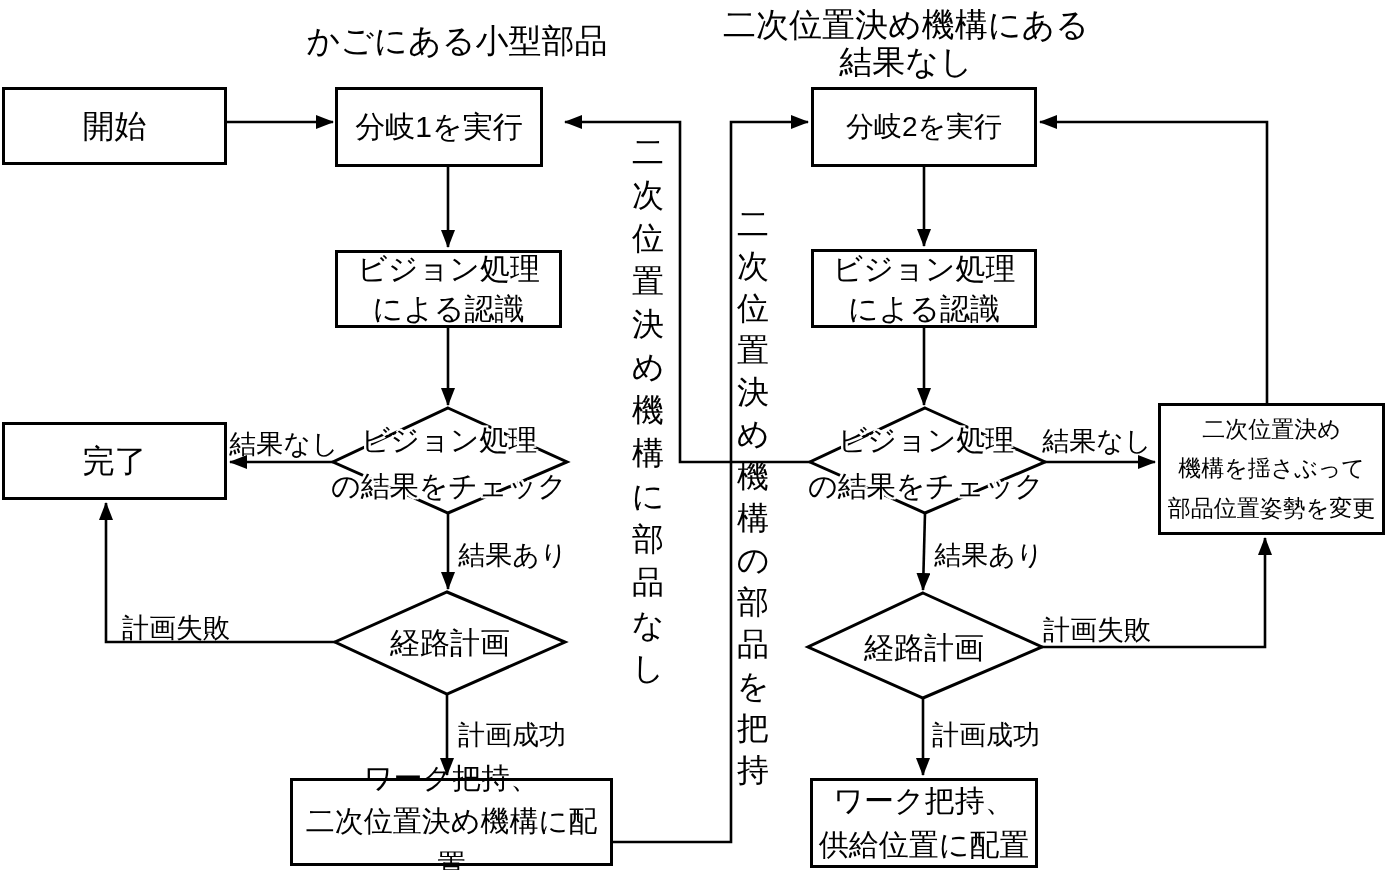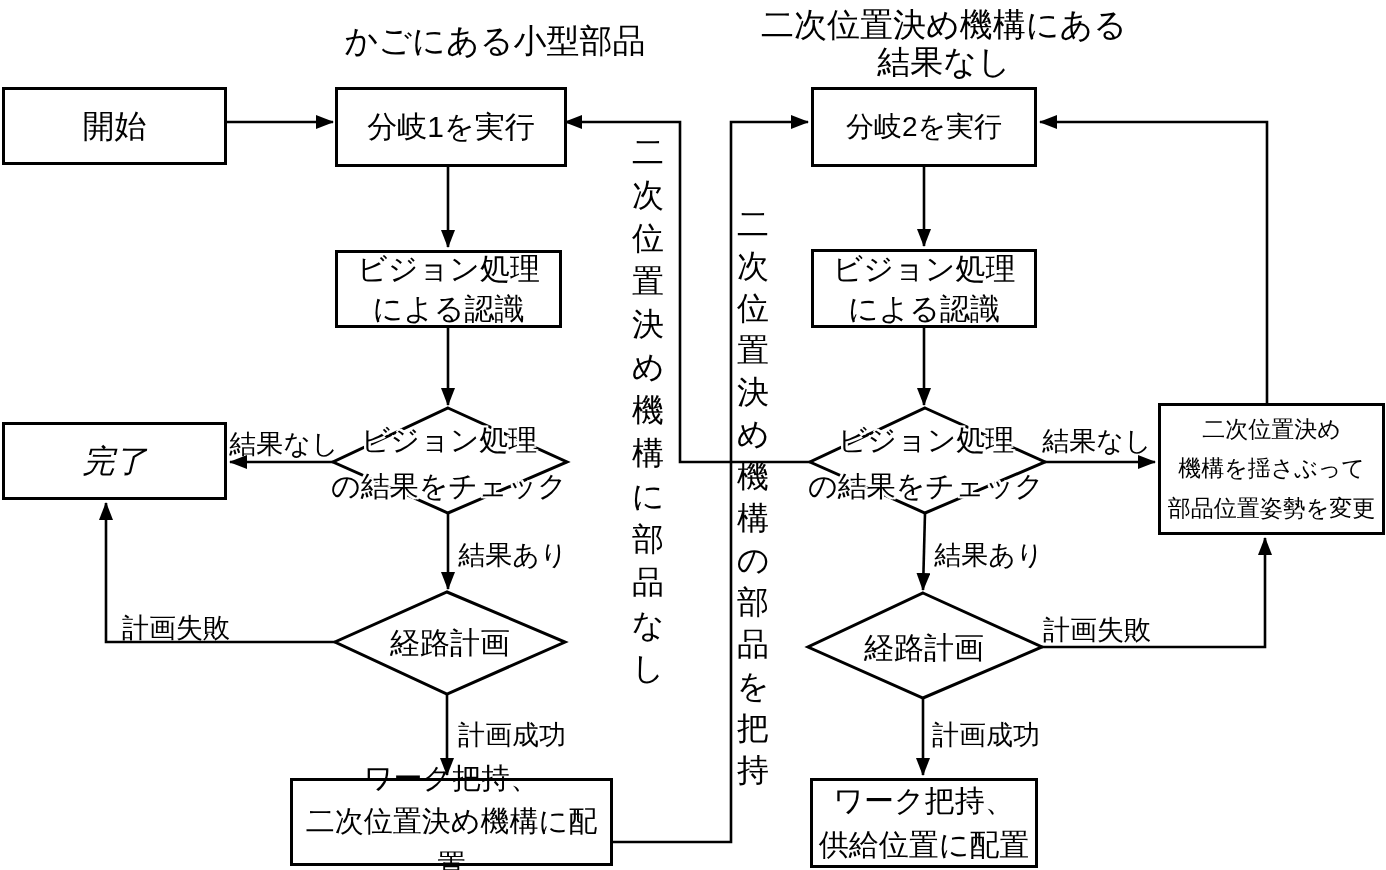--- a/index.html
+++ b/index.html
@@ -21,21 +21,21 @@
   }
   .elabel{
     position:absolute;transform:translate(-50%,-50%);font-size:27px;white-space:nowrap;font-family:Liberation Serif, serif;
   }
   .vtext{
     position:absolute;transform:translateX(-50%);font-size:32px;line-height:43px;
     white-space:pre;text-align:center;
   }
   .title{
     position:absolute;transform:translateX(-50%);font-size:33px;line-height:37px;
-    text-align:center;white-space:pre-line;margin-left:38px;
+    text-align:center;white-space:pre-line;
   }
 </style>
 </head>
 <body>
 
 <div id="canvas">
 
   <svg id="wires" viewBox="0 0 1386 870" xmlns="http://www.w3.org/2000/svg">
     <defs>
       <marker id="arr" viewBox="0 0 18 14" refX="17" refY="7" markerWidth="18" markerHeight="14" orient="auto-start-reverse" markerUnits="userSpaceOnUse">
@@ -68,24 +68,24 @@
       <polygon points="925,408 1045,462 925,513 810,462"></polygon>
       <polygon points="923,593 1042,647 923,698 808,647"></polygon>
     </g>
   </svg>
 
   <div class="title" style="left:457px;top:22px;">かごにある小型部品</div>
   <div class="title" style="left:906px;top:6px;">二次位置決め機構にある
 結果なし</div>
 
   <div class="node" style="left:2px;top:87px;width:225px;height:78px;font-size:32px;">開始</div>
-  <div class="node" style="left:335px;top:87px;width:232px;height:80px;font-size:30px;">分岐1を実行</div>
+  <div class="node" style="left:335px;top:87px;width:208px;height:80px;font-size:30px;">分岐1を実行</div>
   <div class="node" style="left:335px;top:250px;width:227px;height:78px;font-size:30px;">ビジョン処理
 による認識</div>
-  <div class="node" style="left:2px;top:422px;width:225px;height:78px;font-size:32px;font-style:italic;">完了</div>
+  <div class="node" style="left:2px;top:422px;width:225px;height:78px;font-size:32px;">完了</div>
   <div class="node" style="left:290px;top:778px;width:323px;height:88px;font-size:29px;line-height:1.5;">ワーク把持、
 二次位置決め機構に配置</div>
   <div class="node" style="left:811px;top:87px;width:226px;height:80px;font-size:28px;">分岐2を実行</div>
   <div class="node" style="left:811px;top:249px;width:226px;height:79px;font-size:30px;">ビジョン処理
 による認識</div>
   <div class="node" style="left:1158px;top:403px;width:227px;height:132px;font-size:23px;line-height:1.72;">二次位置決め
 機構を揺さぶって
 部品位置姿勢を変更</div>
   <div class="node" style="left:810px;top:778px;width:228px;height:90px;font-size:30px;line-height:1.48;">ワーク把持、
 供給位置に配置</div>

